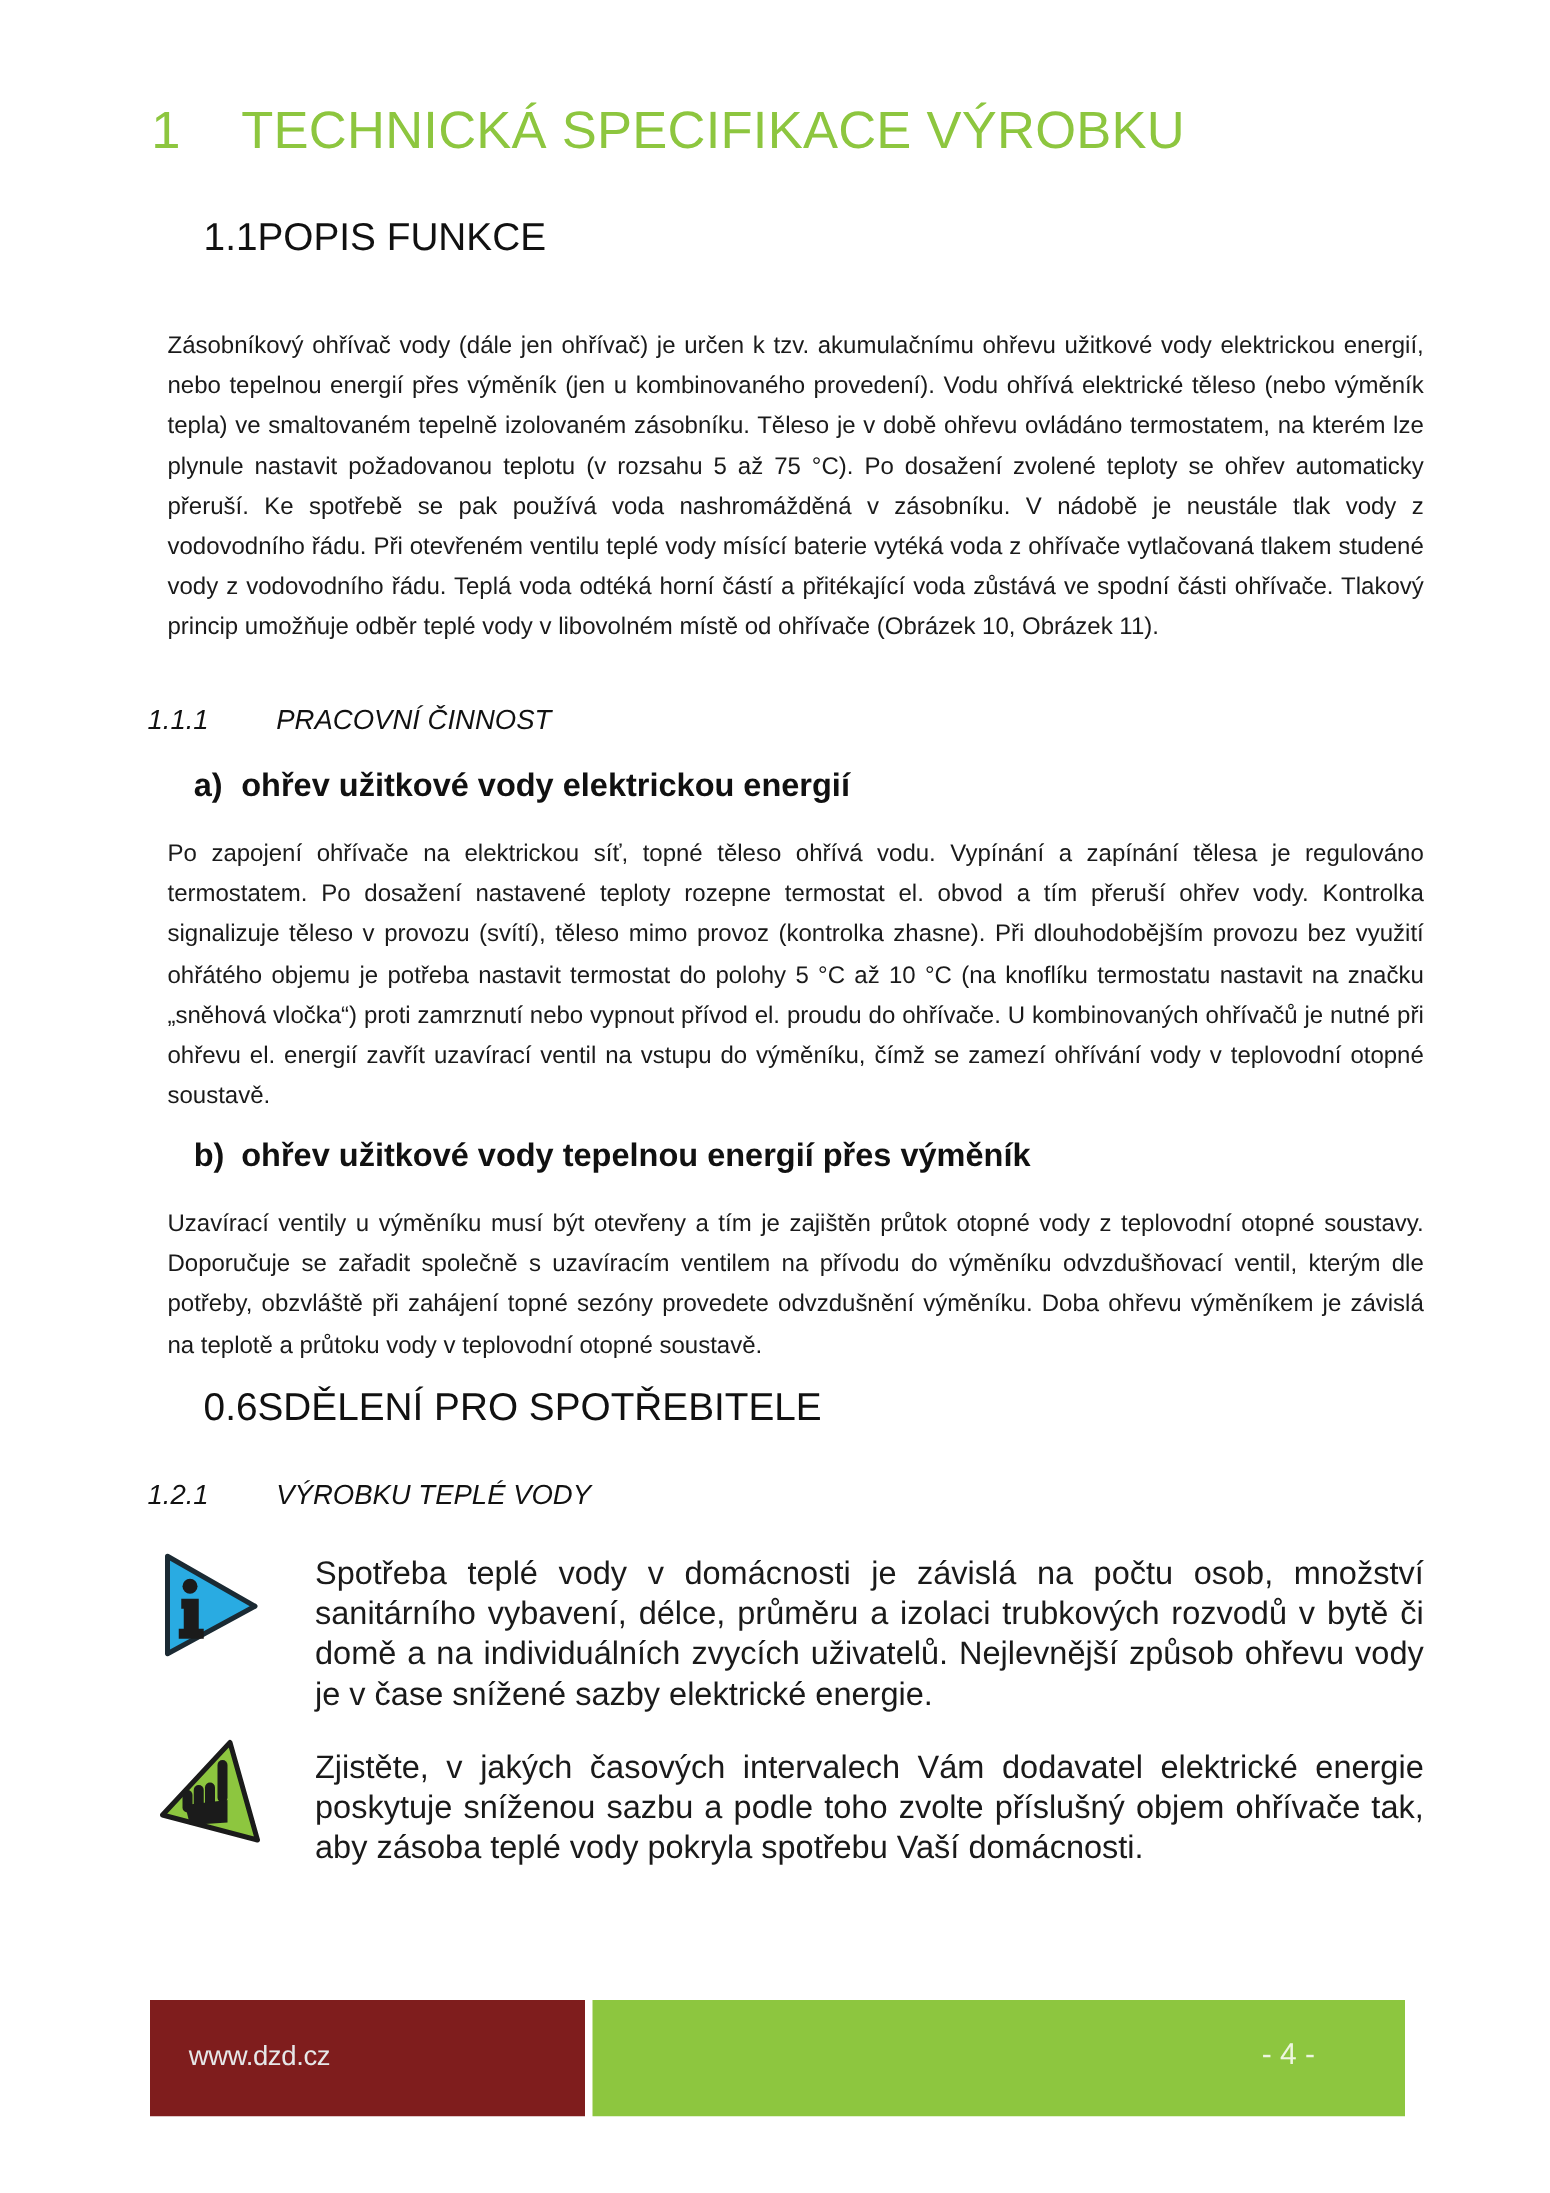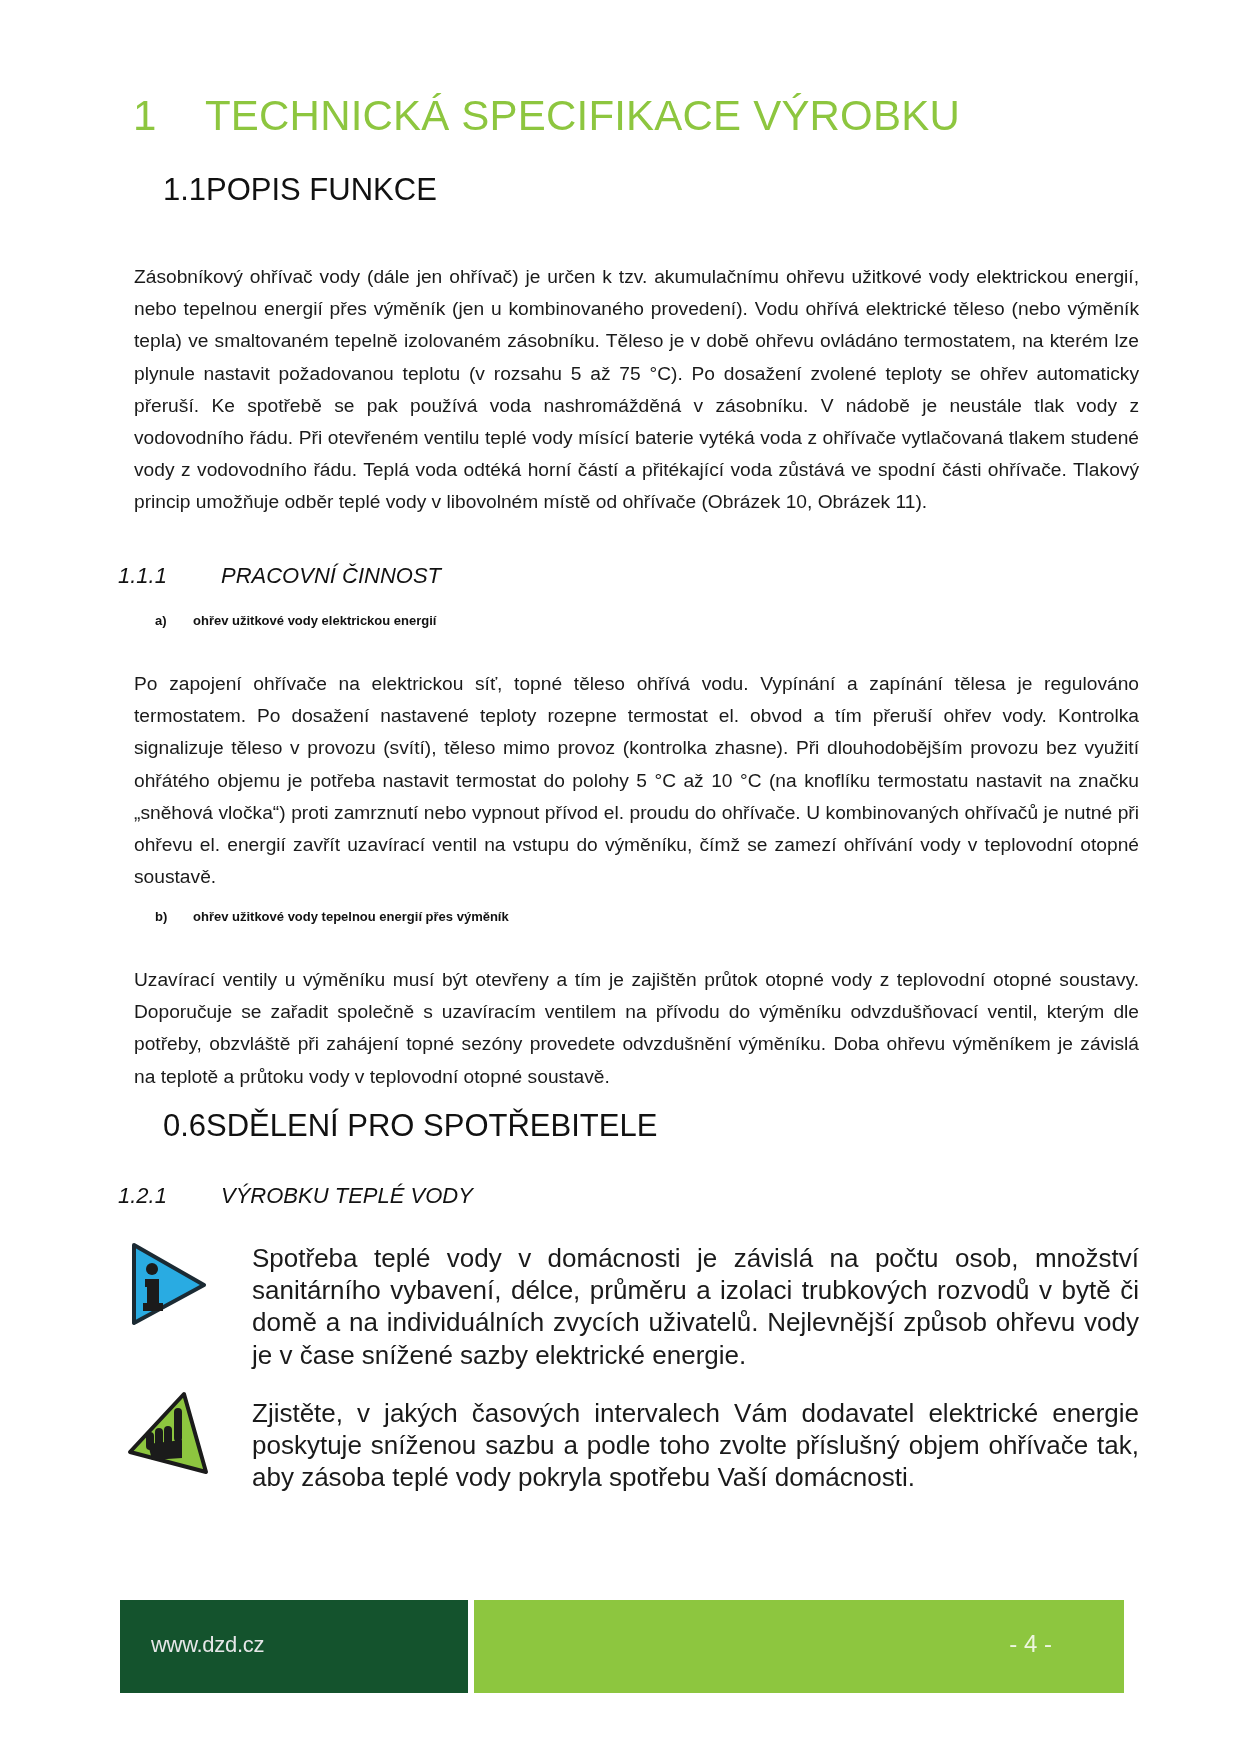--- a/index.html
+++ b/index.html
@@ -1,43 +1,43 @@
 <!DOCTYPE html>
 <html><head>
   <meta charset="utf-8">
   <style>
     html, body { margin: 0; padding: 0; background: #ffffff; }
     body { width: 1240px; height: 1754px; position: relative; overflow: hidden;
       font-family: "Liberation Sans", "DejaVu Sans", sans-serif; color: #1a1a1a; }
     .page { position: absolute; left: 0; top: 0; width: 1240px; height: 1754px; }
 
-    .h1 { position: absolute; left: 117px; top: 76px; margin: 16px; font-weight: normal;
+    .h1 { position: absolute; left: 117px; top: 76px; margin: 4px; font-weight: normal;
       font-size: 42px; color: #8dc63f; letter-spacing: 0.2px; white-space: nowrap; }
     .h1 .num { display: inline-block; width: 72px; }
 
     .h2 { position: absolute; left: 118px; margin: 0; font-weight: normal; font-size: 31px;
       color: #111; white-space: nowrap; text-align: right; }
     .h2 .num { display: inline-block; width: 88px; }
 
     .h3 { position: absolute; left: 118px; margin: 0; font-weight: normal; font-size: 22px;
       color: #111; white-space: nowrap; font-style: italic; }
     .h3 .num { display: inline-block; width: 103px; }
 
-    .h4 { position: absolute; left: 155px; margin: 0; font-weight: bold; font-size: 13px;
+    .h4 { position: absolute; left: 155px; margin: 0; font-weight: bold; font-size: 26px;
       color: #111; white-space: nowrap; }
     .h4 .num { display: inline-block; width: 38px; }
 
     .para { position: absolute; left: 118px; width: 1005px; margin: 16px; font-size: 19.2px;
       line-height: 32.2px; text-align: justify; color: #1a1a1a; }
     .para.note { left: 236px; width: 887px; font-size: 26px; }
 
     .icon-box { position: absolute; width: 90px; height: 90px; }
 
     .footer-left { position: absolute; left: 120px; top: 1600px; width: 348px; height: 93px;
-      background: #14532d; }
+      background: #7f1d1d; }
     .footer-left span { position: absolute; left: 31px; top: 32px; color: #e6e7e8;
       font-size: 22px; letter-spacing: -0.3px; }
     .footer-right { position: absolute; left: 474px; top: 1600px; width: 650px; height: 93px;
       background: #8dc63f; }
     .footer-right span { position: absolute; right: 72px; top: 30px; color: #eef6e0;
       font-size: 24px; }
   </style>
 </head>
 <body>
 

